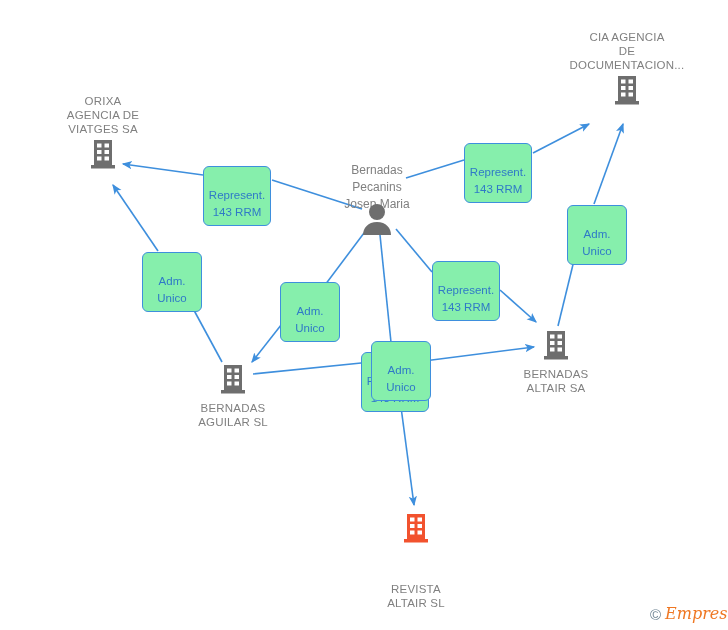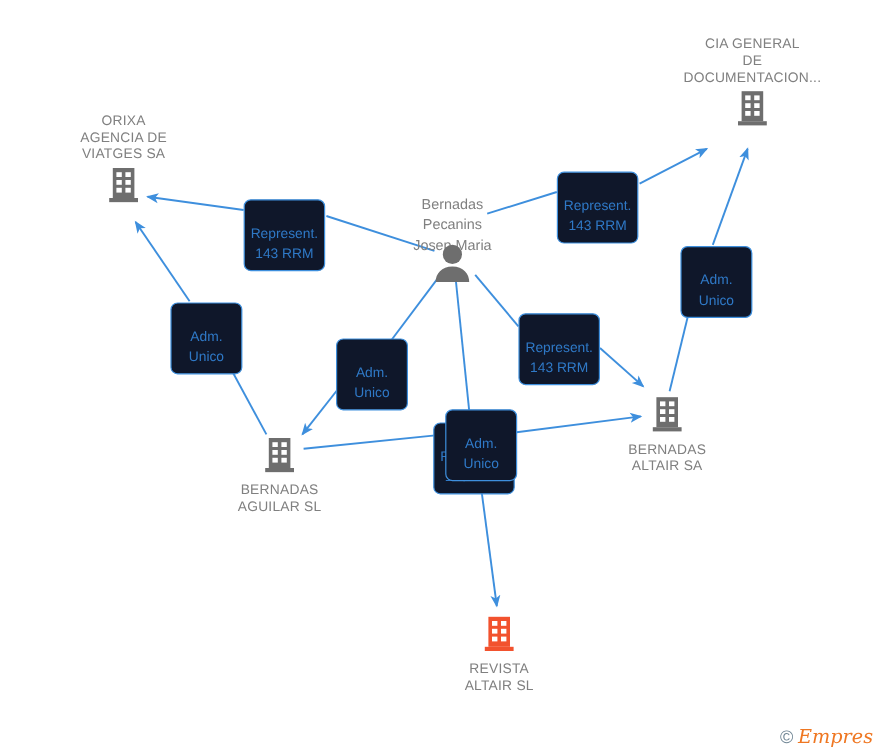--- a/index.html
+++ b/index.html
@@ -55,21 +55,21 @@
     margin-left: -75px;
     text-align: center;
     font-size: 12px;
     line-height: 17px;
     color: #808080;
     white-space: pre-line;
   }
   .edge-label {
     position: absolute;
     box-sizing: border-box;
-    background: #0f172a;
+    background: #86efac;
     border: 1.4px solid #3e8fdd;
     border-radius: 6px;
     color: #2f79c7;
     font-size: 11.5px;
     line-height: 17px;
     text-align: center;
     padding: 3px 0 4px 0;
     white-space: pre-line;
     box-shadow: 0 0 0 0 rgba(0,0,0,0);
   }
@@ -161,21 +161,21 @@
         <rect x="14.5" y="4.5" width="4.5" height="4" fill="#ffffff"></rect>
         <rect x="7" y="11" width="4.5" height="4" fill="#ffffff"></rect>
         <rect x="14.5" y="11" width="4.5" height="4" fill="#ffffff"></rect>
         <rect x="7" y="17.5" width="4.5" height="4" fill="#ffffff"></rect>
         <rect x="14.5" y="17.5" width="4.5" height="4" fill="#ffffff"></rect>
       </svg>
     </span>
   </div>
 
   <div class="node" style="left:627px; top:30px;">
-    <span class="node-label above">CIA GENERAL
+    <span class="node-label above">CIA AGENCIA
 DE
 DOCUMENTACION...</span>
     <span class="node-icon">
       <svg width="26" height="30" viewBox="0 0 26 30" xmlns="http://www.w3.org/2000/svg">
         <rect x="4" y="1" width="18" height="25" fill="#6e6e6e"></rect>
         <rect x="1" y="26" width="24" height="3.5" fill="#6e6e6e"></rect>
         <rect x="7" y="4.5" width="4.5" height="4" fill="#ffffff"></rect>
         <rect x="14.5" y="4.5" width="4.5" height="4" fill="#ffffff"></rect>
         <rect x="7" y="11" width="4.5" height="4" fill="#ffffff"></rect>
         <rect x="14.5" y="11" width="4.5" height="4" fill="#ffffff"></rect>
@@ -212,21 +212,21 @@
         <rect x="7" y="11" width="4.5" height="4" fill="#ffffff"></rect>
         <rect x="14.5" y="11" width="4.5" height="4" fill="#ffffff"></rect>
         <rect x="7" y="17.5" width="4.5" height="4" fill="#ffffff"></rect>
         <rect x="14.5" y="17.5" width="4.5" height="4" fill="#ffffff"></rect>
       </svg>
     </span>
     <span class="node-label below">BERNADAS
 ALTAIR SA</span>
   </div>
 
-  <div class="node" style="left:416px; top:513px;">
+  <div class="node" style="left:416px; top:513px;gap:32px;">
     <span class="node-icon">
       <svg width="26" height="30" viewBox="0 0 26 30" xmlns="http://www.w3.org/2000/svg">
         <rect x="4" y="1" width="18" height="25" fill="#f2522e"></rect>
         <rect x="1" y="26" width="24" height="3.5" fill="#f2522e"></rect>
         <rect x="7" y="4.5" width="4.5" height="4" fill="#ffffff"></rect>
         <rect x="14.5" y="4.5" width="4.5" height="4" fill="#ffffff"></rect>
         <rect x="7" y="11" width="4.5" height="4" fill="#ffffff"></rect>
         <rect x="14.5" y="11" width="4.5" height="4" fill="#ffffff"></rect>
         <rect x="7" y="17.5" width="4.5" height="4" fill="#ffffff"></rect>
         <rect x="14.5" y="17.5" width="4.5" height="4" fill="#ffffff"></rect>

